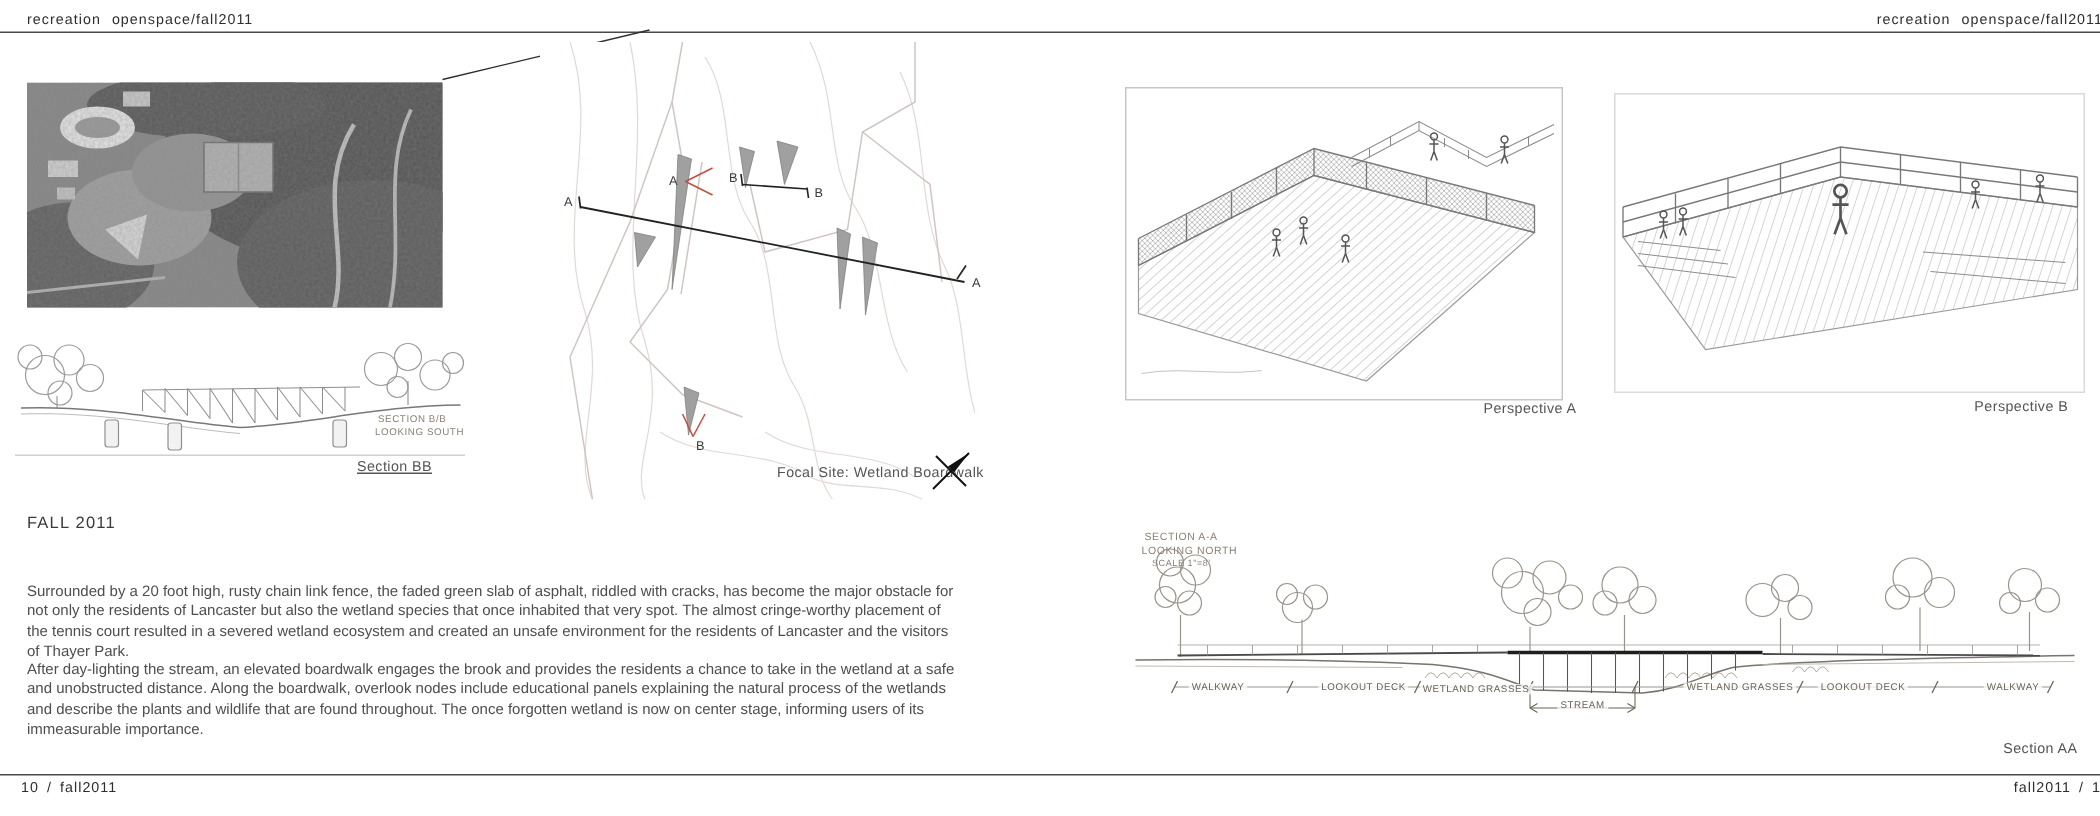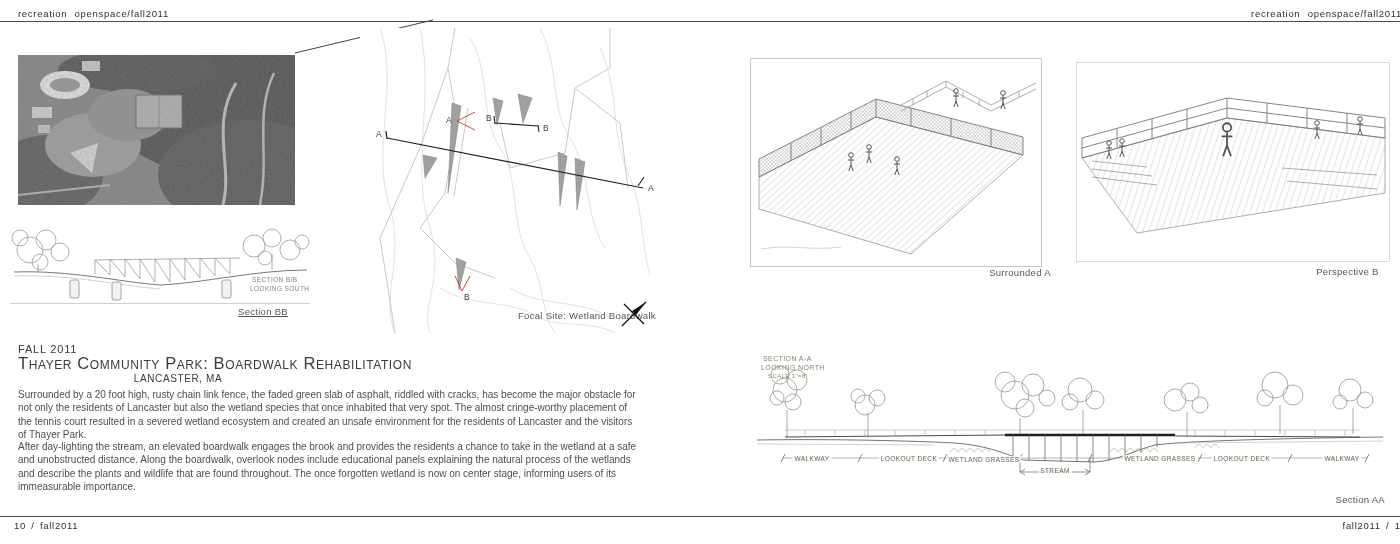--- a/index.html
+++ b/index.html
@@ -173,22 +173,20 @@
   <span class="plan-label" style="left:446px;top:115px;">A</span>
   <span class="plan-label" style="left:464px;top:292px;">B</span>
   <div class="caption" style="left:518px;top:310px;">Focal Site: Wetland Boardwalk</div>
   <svg class="abs" style="left:618px;top:298px;" width="32" height="32" viewBox="0 0 32 32">
     <line x1="4" y1="28" x2="28" y2="4" stroke="#111" stroke-width="1.3"></line>
     <line x1="6" y1="6" x2="26" y2="26" stroke="#111" stroke-width="1.3"></line>
     <polygon points="28,4 14,13 18,17" fill="#111"></polygon>
   </svg>
 
   <div class="season">FALL 2011</div>
-  <div class="projtitle">Thayer Community Park: Boardwalk Rehabilitation</div>
-  <div class="location">LANCASTER, MA</div>
 
   <p class="para" style="top:388px;margin:0;">Surrounded by a 20 foot high, rusty chain link fence, the faded green slab of asphalt, riddled with cracks, has become the major obstacle for not only the residents of Lancaster but also the wetland species that once inhabited that very spot. The almost cringe-worthy placement of the tennis court resulted in a severed wetland ecosystem and created an unsafe environment for the residents of Lancaster and the visitors of Thayer Park.</p>
   <p class="para" style="top:440px;margin:0;">After day-lighting the stream, an elevated boardwalk engages the brook and provides the residents a chance to take in the wetland at a safe and unobstructed distance. Along the boardwalk, overlook nodes include educational panels explaining the natural process of the wetlands and describe the plants and wildlife that are found throughout. The once forgotten wetland is now on center stage, informing users of its immeasurable importance.</p>
 
   <div class="figbox" style="left:750px;top:58px;width:290px;height:207px;border:1px solid #c6c6c6;">
     <svg width="290" height="207" viewBox="0 0 290 207">
       <defs>
         <pattern id="hatchA" width="5" height="5" patternUnits="userSpaceOnUse" patternTransform="rotate(48)">
           <line x1="0" y1="0" x2="0" y2="5" stroke="#adadad" stroke-width="0.7"></line>
         </pattern>
@@ -232,21 +230,21 @@
         <line x1="268" y1="32" x2="268" y2="38"></line>
       </g>
       <use href="#figA" x="100" y="108"></use>
       <use href="#figA" x="118" y="100"></use>
       <use href="#figA" x="146" y="112" transform="translate(0,0) scale(1)"></use>
       <use href="#figA" x="205" y="44" transform="scale(1)"></use>
       <use href="#figA" x="252" y="46"></use>
       <path d="M10,190 C40,185 60,192 90,188" stroke="#c3c3c3" stroke-width="0.7" fill="none"></path>
     </svg>
   </div>
-  <div class="caption" style="left:960px;top:267px;width:120px;text-align:center;">Surrounded A</div>
+  <div class="caption" style="left:960px;top:267px;width:120px;text-align:center;">Perspective A</div>
 
   <div class="figbox" style="left:1076px;top:62px;width:312px;height:198px;border:1px solid #dadada;">
     <svg width="312" height="198" viewBox="0 0 312 198">
       <defs>
         <pattern id="hatchB" width="6" height="6" patternUnits="userSpaceOnUse" patternTransform="rotate(18)">
           <line x1="0" y1="0" x2="0" y2="6" stroke="#b0b0b0" stroke-width="0.7"></line>
         </pattern>
         <g id="figB" stroke="#555" stroke-width="1" fill="none">
           <circle cx="0" cy="-12" r="2.3"></circle>
             <line x1="0" y1="-9.5" x2="0" y2="-2"></line>

